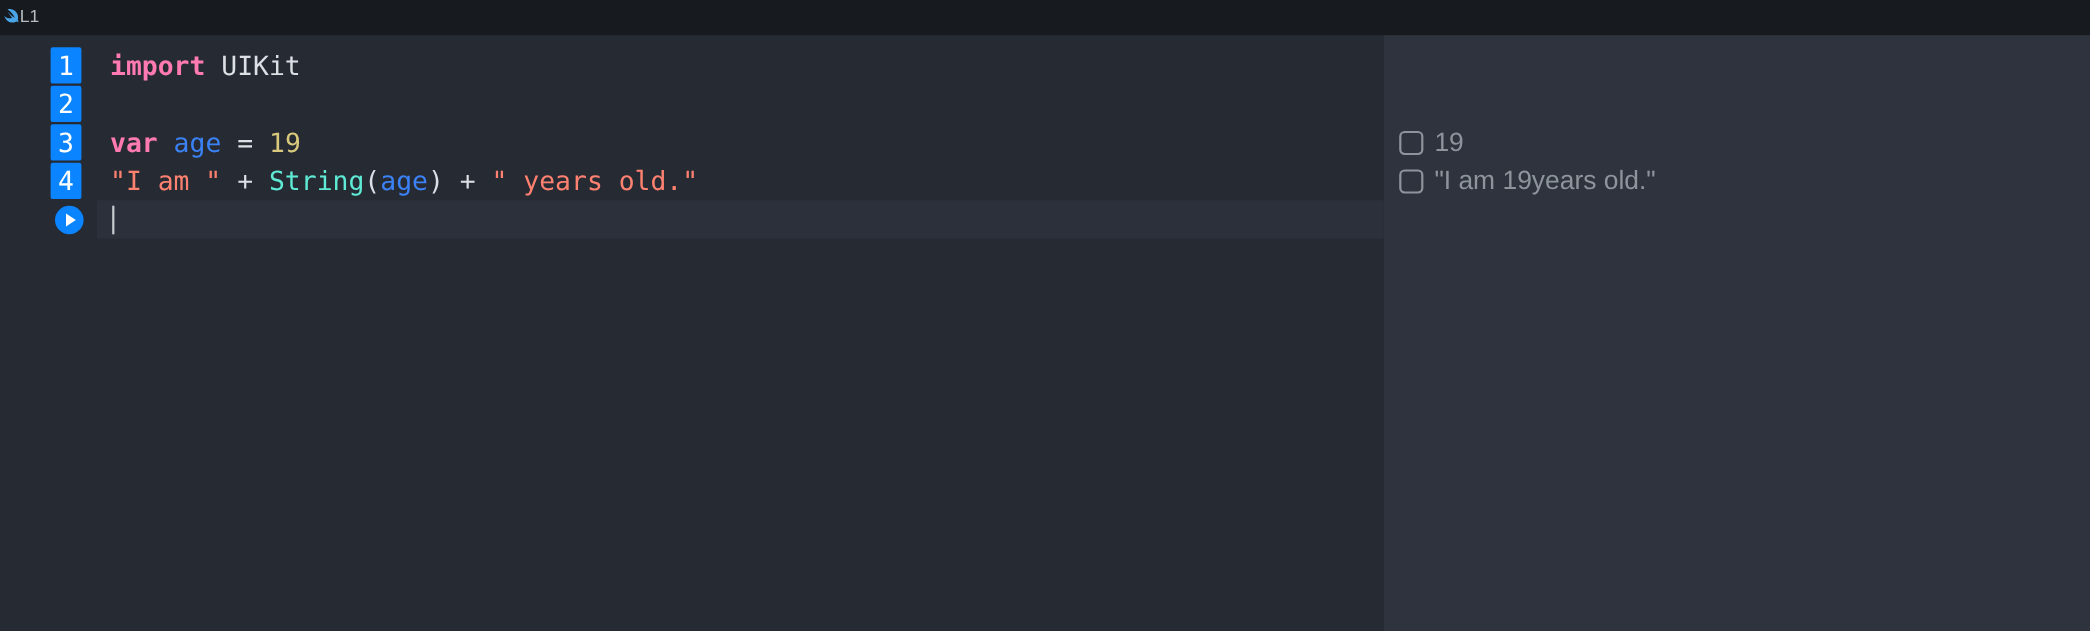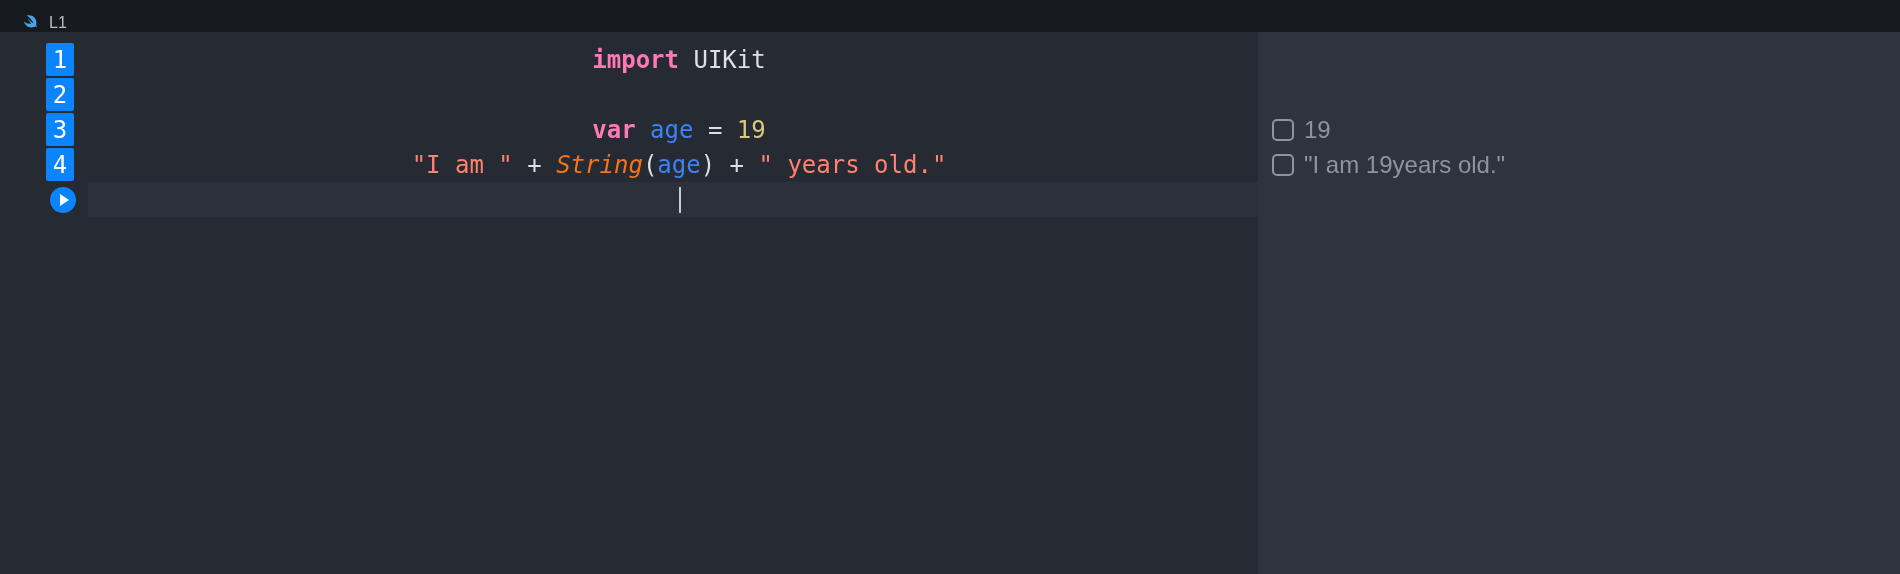--- a/index.html
+++ b/index.html
@@ -13,23 +13,23 @@
       background: #1e2127;
       font-family: 'SF Mono', 'Menlo', 'Monaco', monospace;
       overflow: hidden;
       display: flex;
       flex-direction: column;
     }
     .titlebar {
       height: 32px;
       background: #171a1f;
       display: flex;
-      align-items: flex-end;
-      padding-left: 20px;
-      gap: 11px;
+      align-items: center;
+      padding-left: 0;
+      gap: 0;
     }
     .titlebar .swift-icon {
       display: flex;
       align-items: center;
       justify-content: center;
     }
     .titlebar .title {
       color: #b8bcc0;
       font-family: -apple-system, BlinkMacSystemFont, sans-serif;
       font-size: 16px;
@@ -104,21 +104,20 @@
       padding-top: 10px;
       position: relative;
     }
     .code-line {
       height: 35px;
       display: flex;
       align-items: center;
       padding-left: 12px;
       font-size: 24px;
       white-space: pre;
-      justify-content: center;
     }
     .current-line {
       background: #2b303a;
       position: absolute;
       left: 0;
       width: 100%;
       height: 35px;
       top: 150px;
       z-index: 0;
     }
@@ -134,21 +133,21 @@
       margin-left: 2px;
       position: relative;
       z-index: 1;
     }
     .tk-keyword { color: #ff7ab2; font-weight: 600; }
     .tk-module { color: #dcdfe4; }
     .tk-var { color: #3b82f6; }
     .tk-op { color: #dcdfe4; }
     .tk-number { color: #d9c97c; }
     .tk-string { color: #ff8170; }
-    .tk-type { color: #f97316; font-style: italic; }
+    .tk-type { color: #5eead4; }
     .tk-paren { color: #dcdfe4; }
 
     .results-spacer {
       height: 70px;
     }
     .result-row {
       height: 35px;
       display: flex;
       align-items: center;
       padding-left: 14px;

